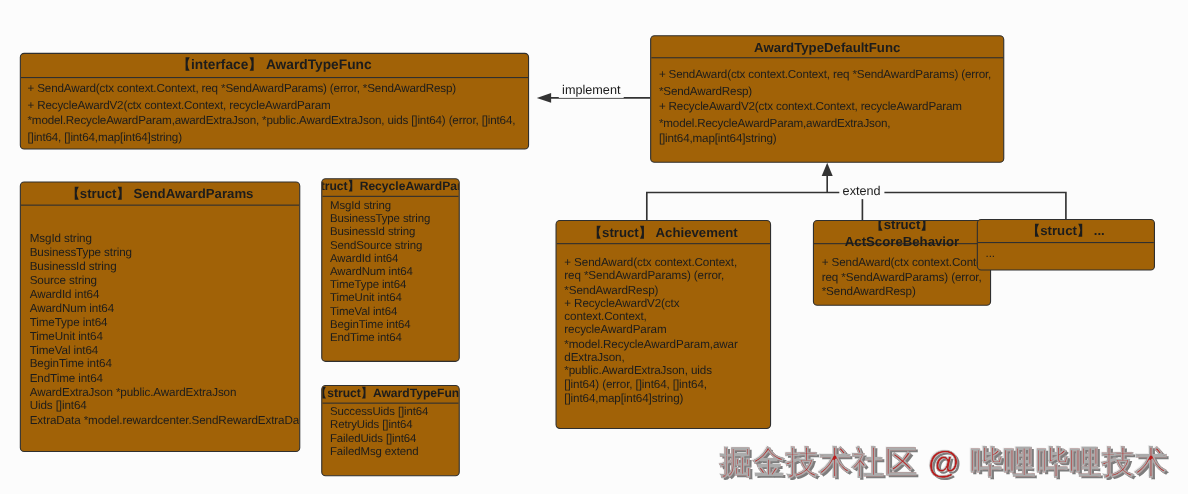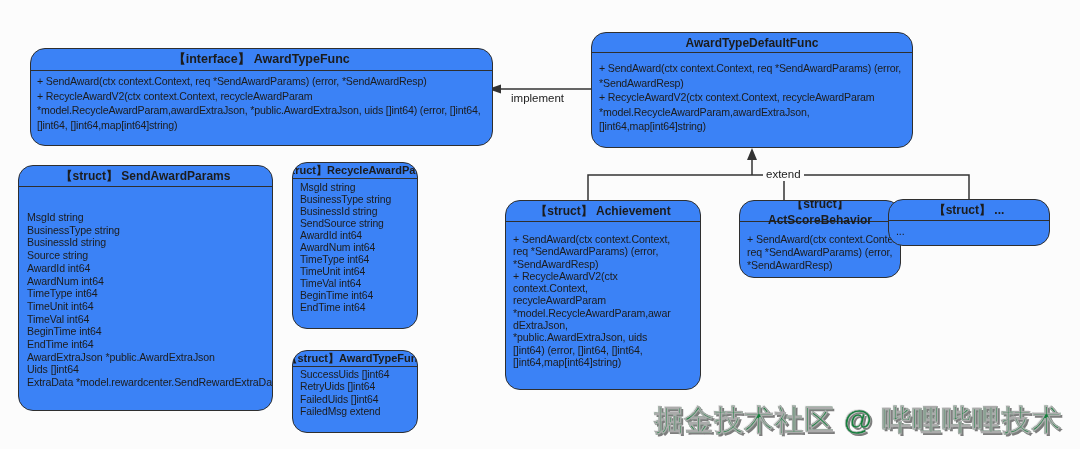--- a/index.html
+++ b/index.html
@@ -3,36 +3,36 @@
 <meta charset="utf-8">
 <style>
   html,body { margin:0; padding:0; background:#ffffff; }
   #canvas {
     position:relative; width:1080px; height:449px; overflow:hidden;
     background:#fcfcfc; font-family:"Liberation Sans","DejaVu Sans",sans-serif;
     color:#1c1c1c;
   }
   svg.connectors { position:absolute; left:0; top:0; }
   .uml-box {
-    position:absolute; background:#3b82f6; border:1.5px solid #2f2f2f;
-    border-radius:15px; box-sizing:border-box; overflow:hidden;
+    position:absolute; background:#a16207; border:1.5px solid #2f2f2f;
+    border-radius:4px; box-sizing:border-box; overflow:hidden;
   }
   .uml-title {
     border-bottom:1.5px solid #2f2f2f; font-weight:bold; font-size:12px;
     text-align:center; display:flex; align-items:center; justify-content:center;
     height:20px; letter-spacing:0;
   }
   .uml-title.two-line {
     flex-direction:row; height:auto; padding:2px 0 1px; font-size:11px;
     line-height:11.5px;
   }
   .uml-body { font-size:10.6px; letter-spacing:-0.1px; }
   .uml-body .bl { white-space:nowrap; }
 
-  #box-iface  { left:30px;  top:48px;  width:463px; height:98px; }
+  #box-iface  { left:18px;  top:48px;  width:463px; height:88px; }
   #box-iface  .uml-title { height:21px; font-size:12.5px; }
   #box-iface  .uml-body  { padding:3px 6px 0; line-height:14.5px; letter-spacing:-0.15px; }
 
   #box-dfunc  { left:591px; top:32px;  width:322px; height:116px; }
   #box-dfunc  .uml-title { height:19px; }
   #box-dfunc  .uml-body  { padding:8px 7px 0; line-height:14.5px; letter-spacing:-0.15px; }
 
   #box-params { left:18px;  top:165px; width:255px; height:246px; }
   #box-params .uml-body  { padding:24px 8px 0; line-height:12.7px; }
 
@@ -48,26 +48,26 @@
   #box-act    { left:739px; top:200px; width:162px; height:78px; }
   #box-act    .uml-body  { padding:11px 7px 0; line-height:13px; }
 
   #box-other  { left:888px; top:199px; width:162px; height:47px; }
   #box-other  .uml-body  { padding:4px 7px 0; line-height:13px; }
 
   .rel-label {
     position:absolute; background:#fcfcfc; font-size:11.5px; color:#1c1c1c;
     padding:0 3px; line-height:13px;
   }
-  #implement-label { left:508px; top:92px; }
+  #implement-label { left:508px; top:76px; }
   #extend-label    { left:763px; top:168px; }
 
   #watermark {
     position:absolute; right:18px; top:401px; font-size:29px; font-weight:bold;
-    white-space:nowrap; letter-spacing:1px; color:#15803d;
+    white-space:nowrap; letter-spacing:1px; color:#b91c1c;
     text-shadow:2px 2px 0 #7d7d7d, -1px -1px 0 #e9e9e9;
     -webkit-text-stroke:0.5px #ababab;
   }
 </style>
 </head>
 <body>
 
 <div id="canvas">
 
   <svg class="connectors" width="1080" height="449" viewBox="0 0 1080 449">

